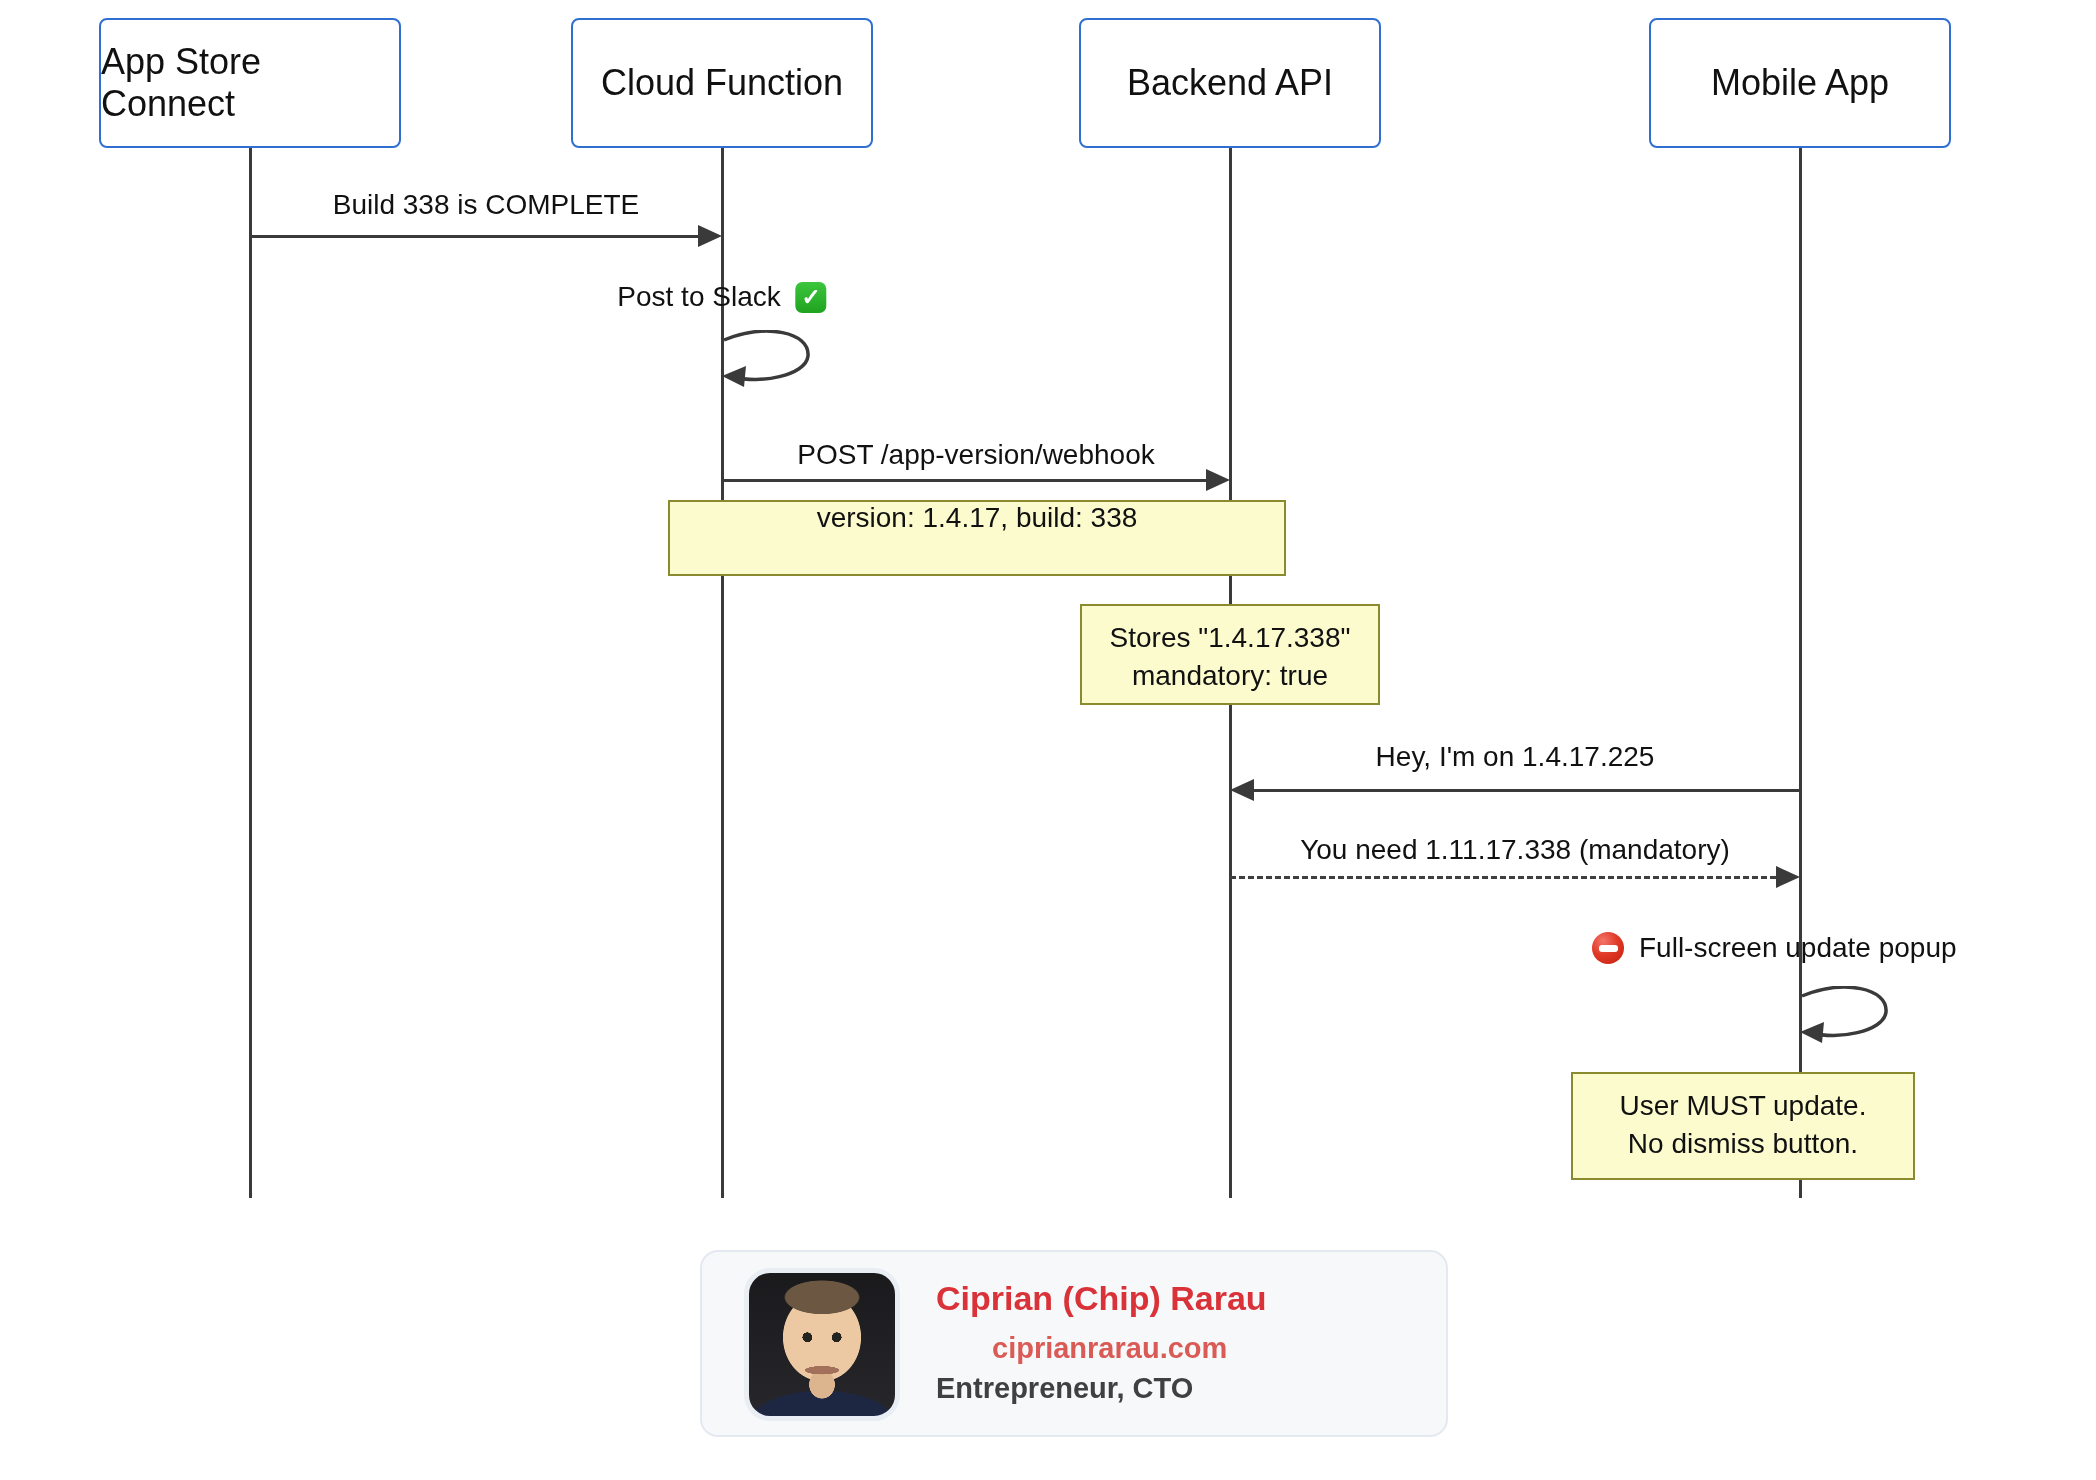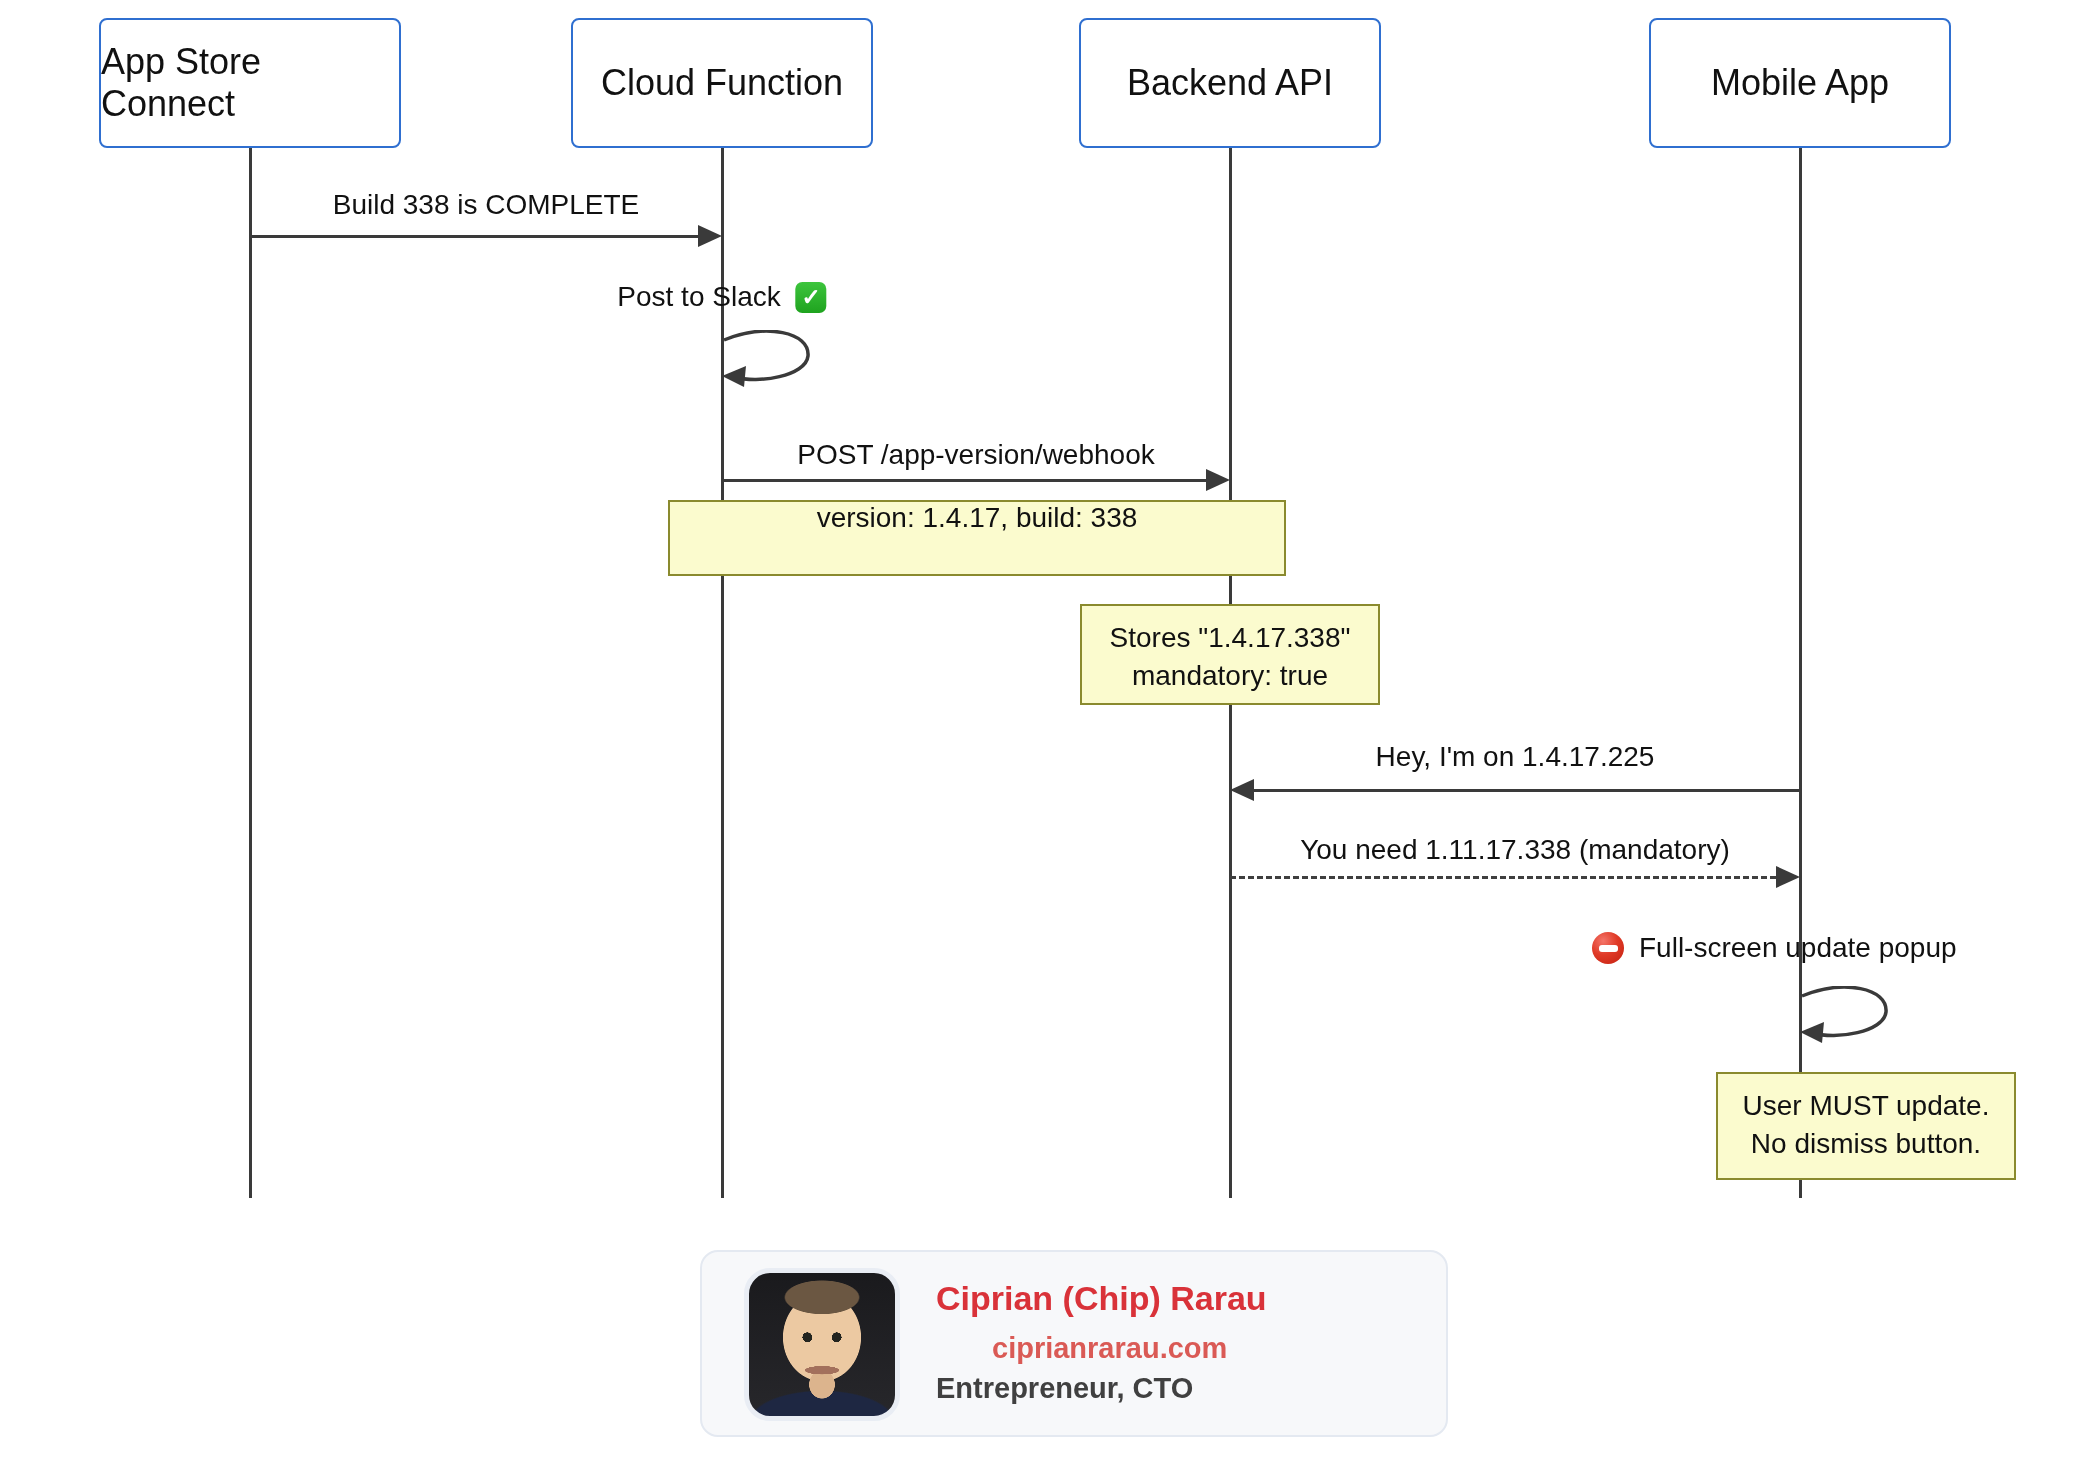--- a/index.html
+++ b/index.html
@@ -202,21 +202,21 @@
     <span class="no-entry-icon">
         <span class="bar"></span>
       </span>
     <span class="lbl">Full-screen update popup</span>
   </div>
   <svg class="selfloop" style="left:1800px; top:986px" width="94" height="58" viewBox="0 0 94 58">
     <path d="M 2 10 C 44 -7, 88 2, 86 26 C 84 46, 36 54, 13 47" fill="none" stroke="#3a3a3a" stroke-width="3.5"></path>
     <polygon points="0,46 24,36 22,57" fill="#3a3a3a"></polygon>
   </svg>
 
-  <div class="note note-lines" style="left:1716px; top:1072px; width:300px; height:108px">
+  <div class="note note-lines" style="left:1571px; top:1072px; width:344px; height:108px">
     <div>User MUST update.</div>
     <div>No dismiss button.</div>
   </div>
 
   <div class="profile-card"></div>
   <div class="avatar"></div>
   <div class="p-name">Ciprian (Chip) Rarau</div>
   <div class="p-site">ciprianrarau.com</div>
   <div class="p-title">Entrepreneur, CTO</div>
 

